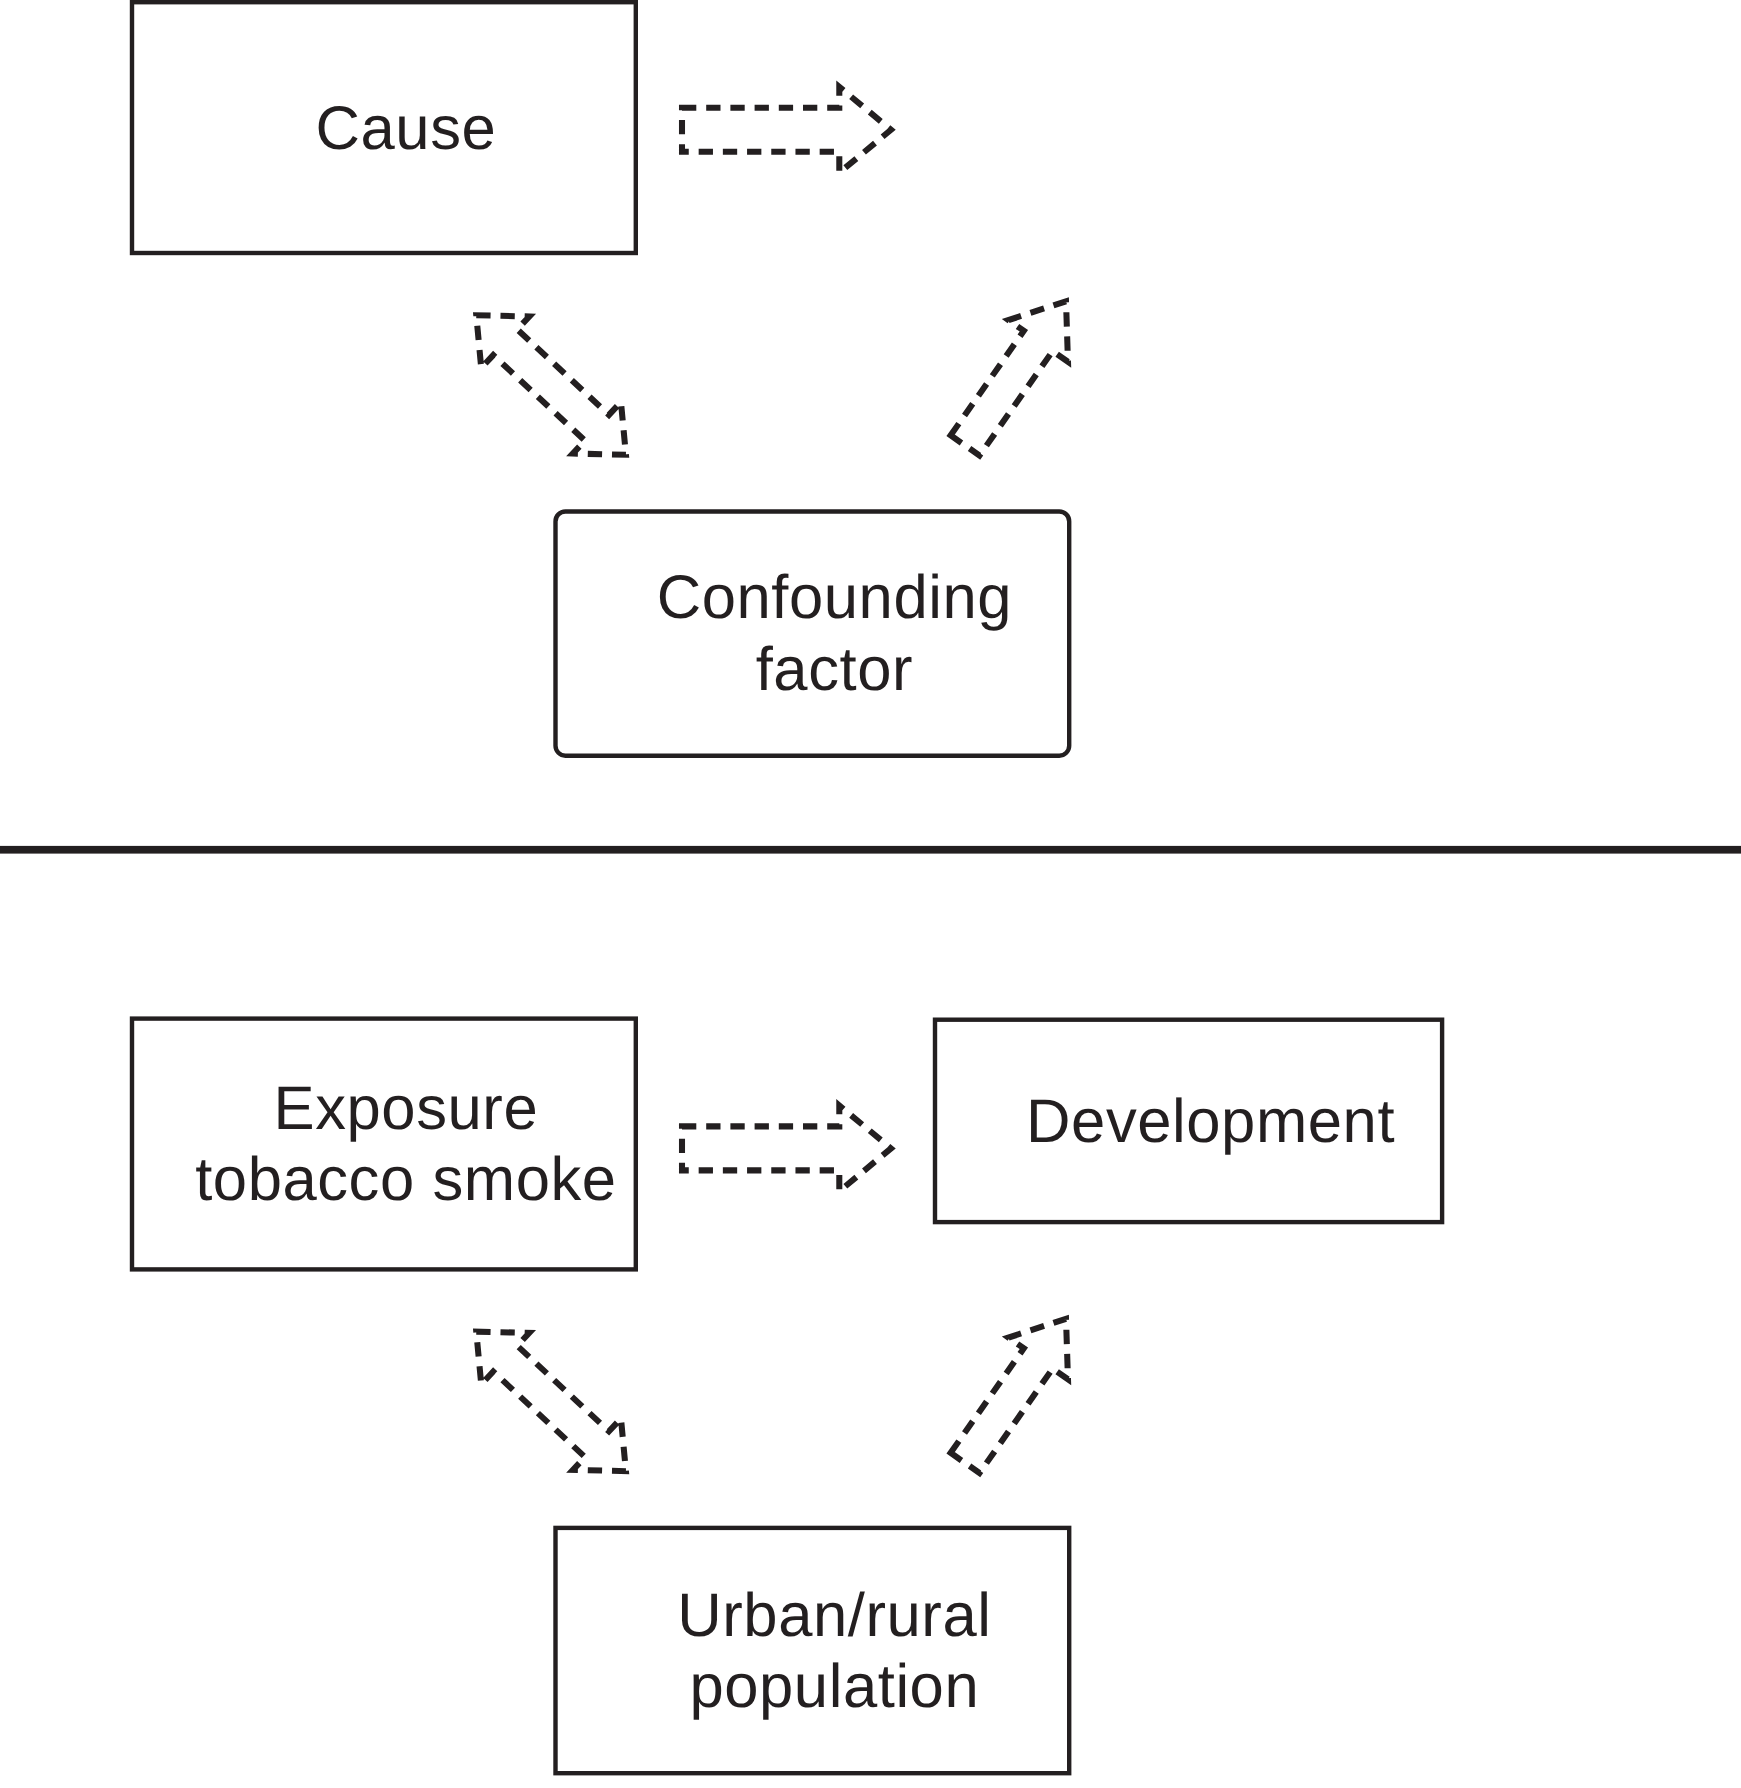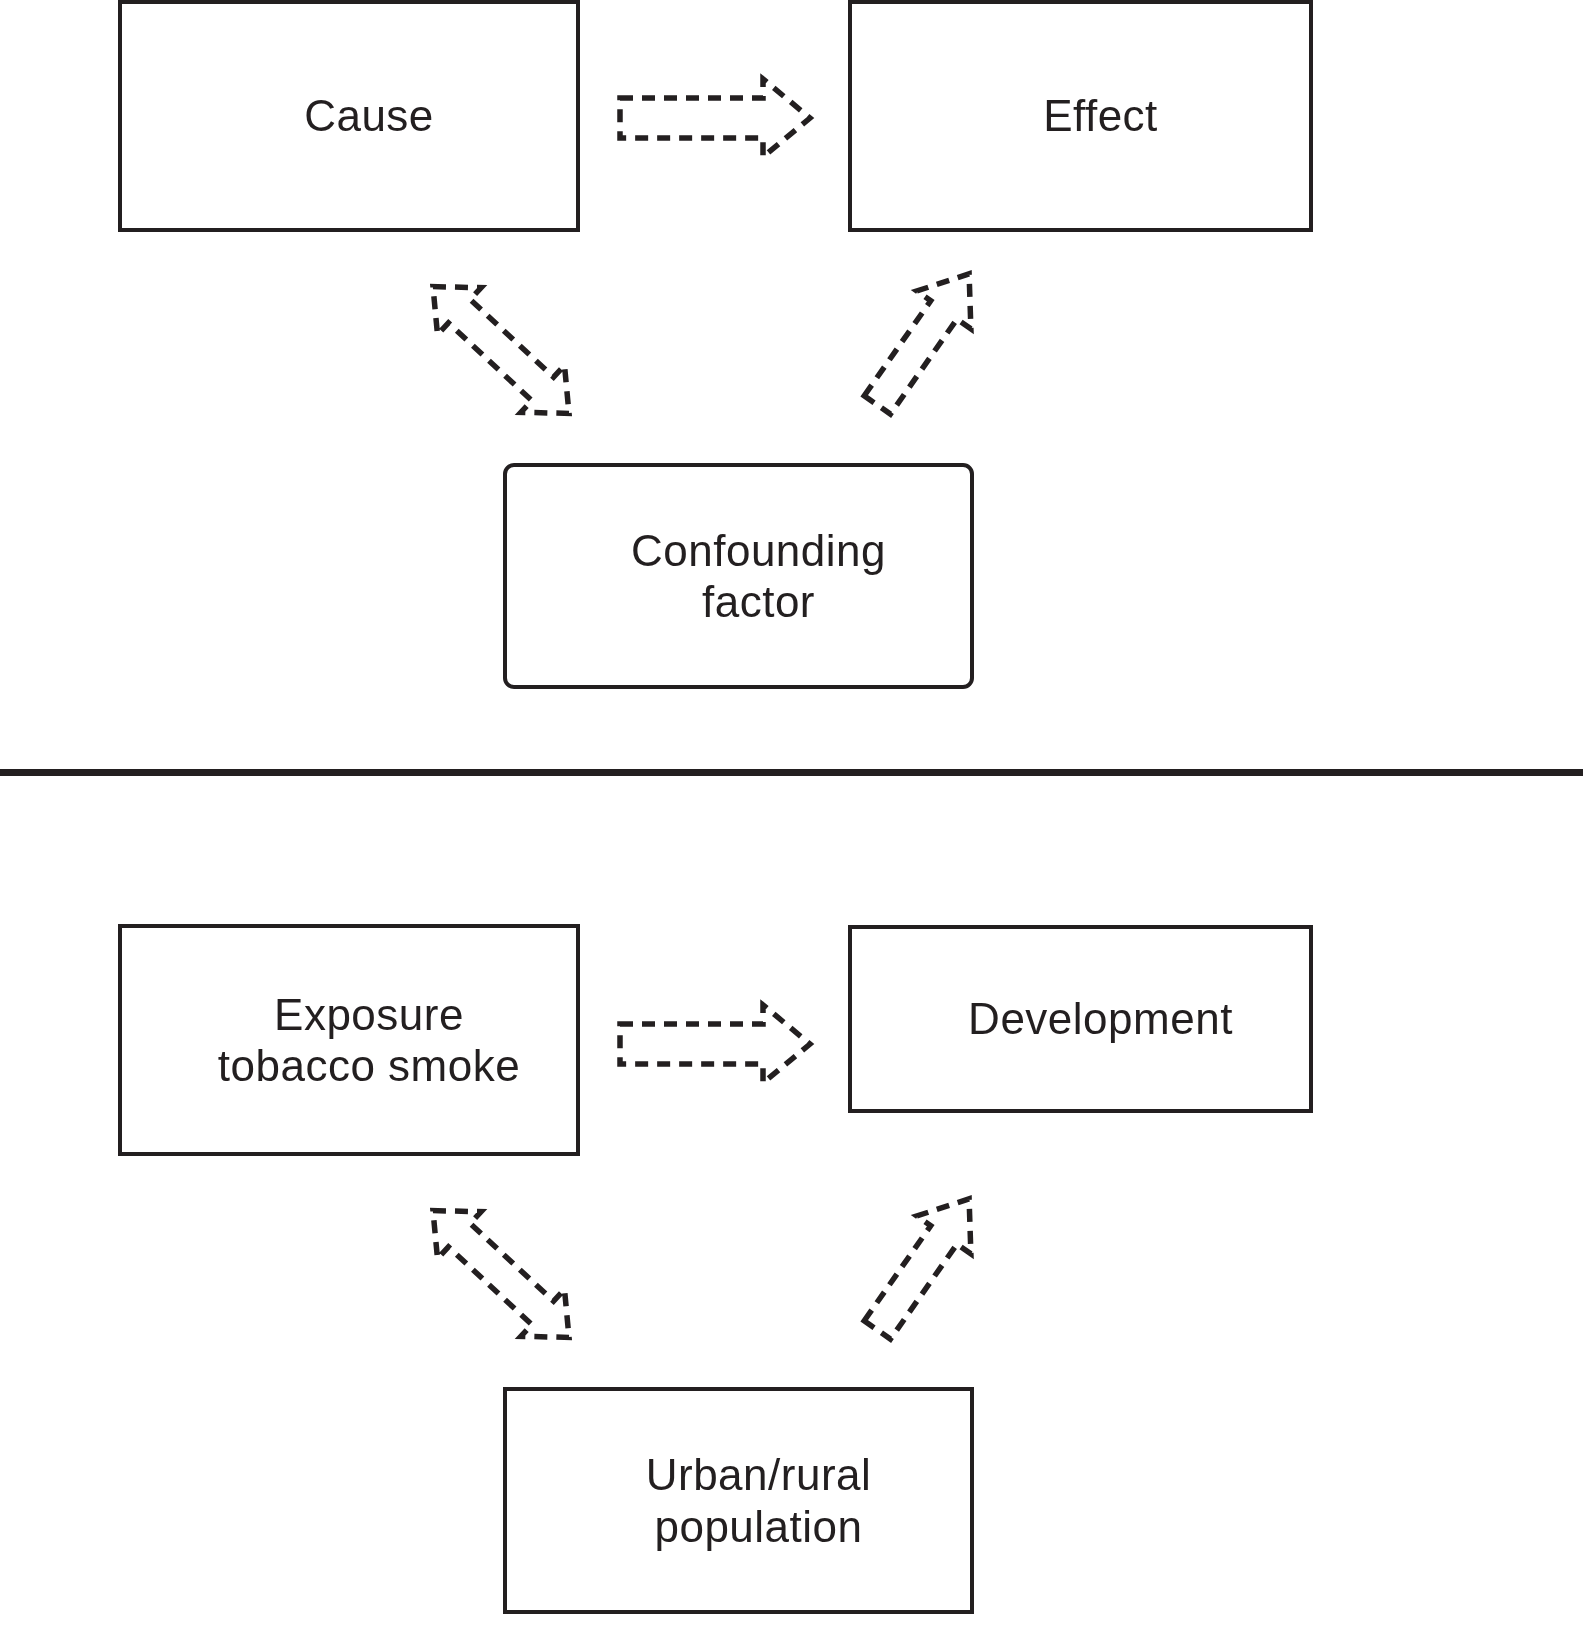--- a/index.html
+++ b/index.html
@@ -19,21 +19,21 @@
   .box {
     position: absolute;
     box-sizing: border-box;
     border: 4px solid #231f20;
     background: #ffffff;
     display: flex;
     flex-direction: column;
     align-items: center;
     justify-content: center;
     text-align: center;
-    font-size: 44px;
+    font-size: 56px;
     line-height: 1.16;
     letter-spacing: 0.5px;
     padding-left: 40px;
   }
   .box span { display: block; white-space: nowrap; }
 
   
   .box-cause        { left: 118px; top: 0px;    width: 462px; height: 232px; }
   .box-effect       { left: 848px; top: 0px;    width: 465px; height: 232px; }
   .box-confounder   { left: 503px; top: 463px;  width: 471px; height: 226px; border-radius: 11px; }
@@ -76,23 +76,20 @@
 </style>
 </head>
 <body>
 
 <div class="canvas">
 
   <div class="box box-cause">
     <span>Cause</span>
   </div>
 
-  <div class="box box-effect">
-    <span>Effect</span>
-  </div>
 
   <div class="box box-confounder">
     <span>Confounding</span>
     <span>factor</span>
   </div>
 
   <div class="arrow arrow-h-top">
     <svg width="196" height="86" viewBox="0 0 196 86" xmlns="http://www.w3.org/2000/svg">
       <path d="M3,23 H146 V4 L193,43 L146,82 V63 H3 Z"></path>
     </svg>

